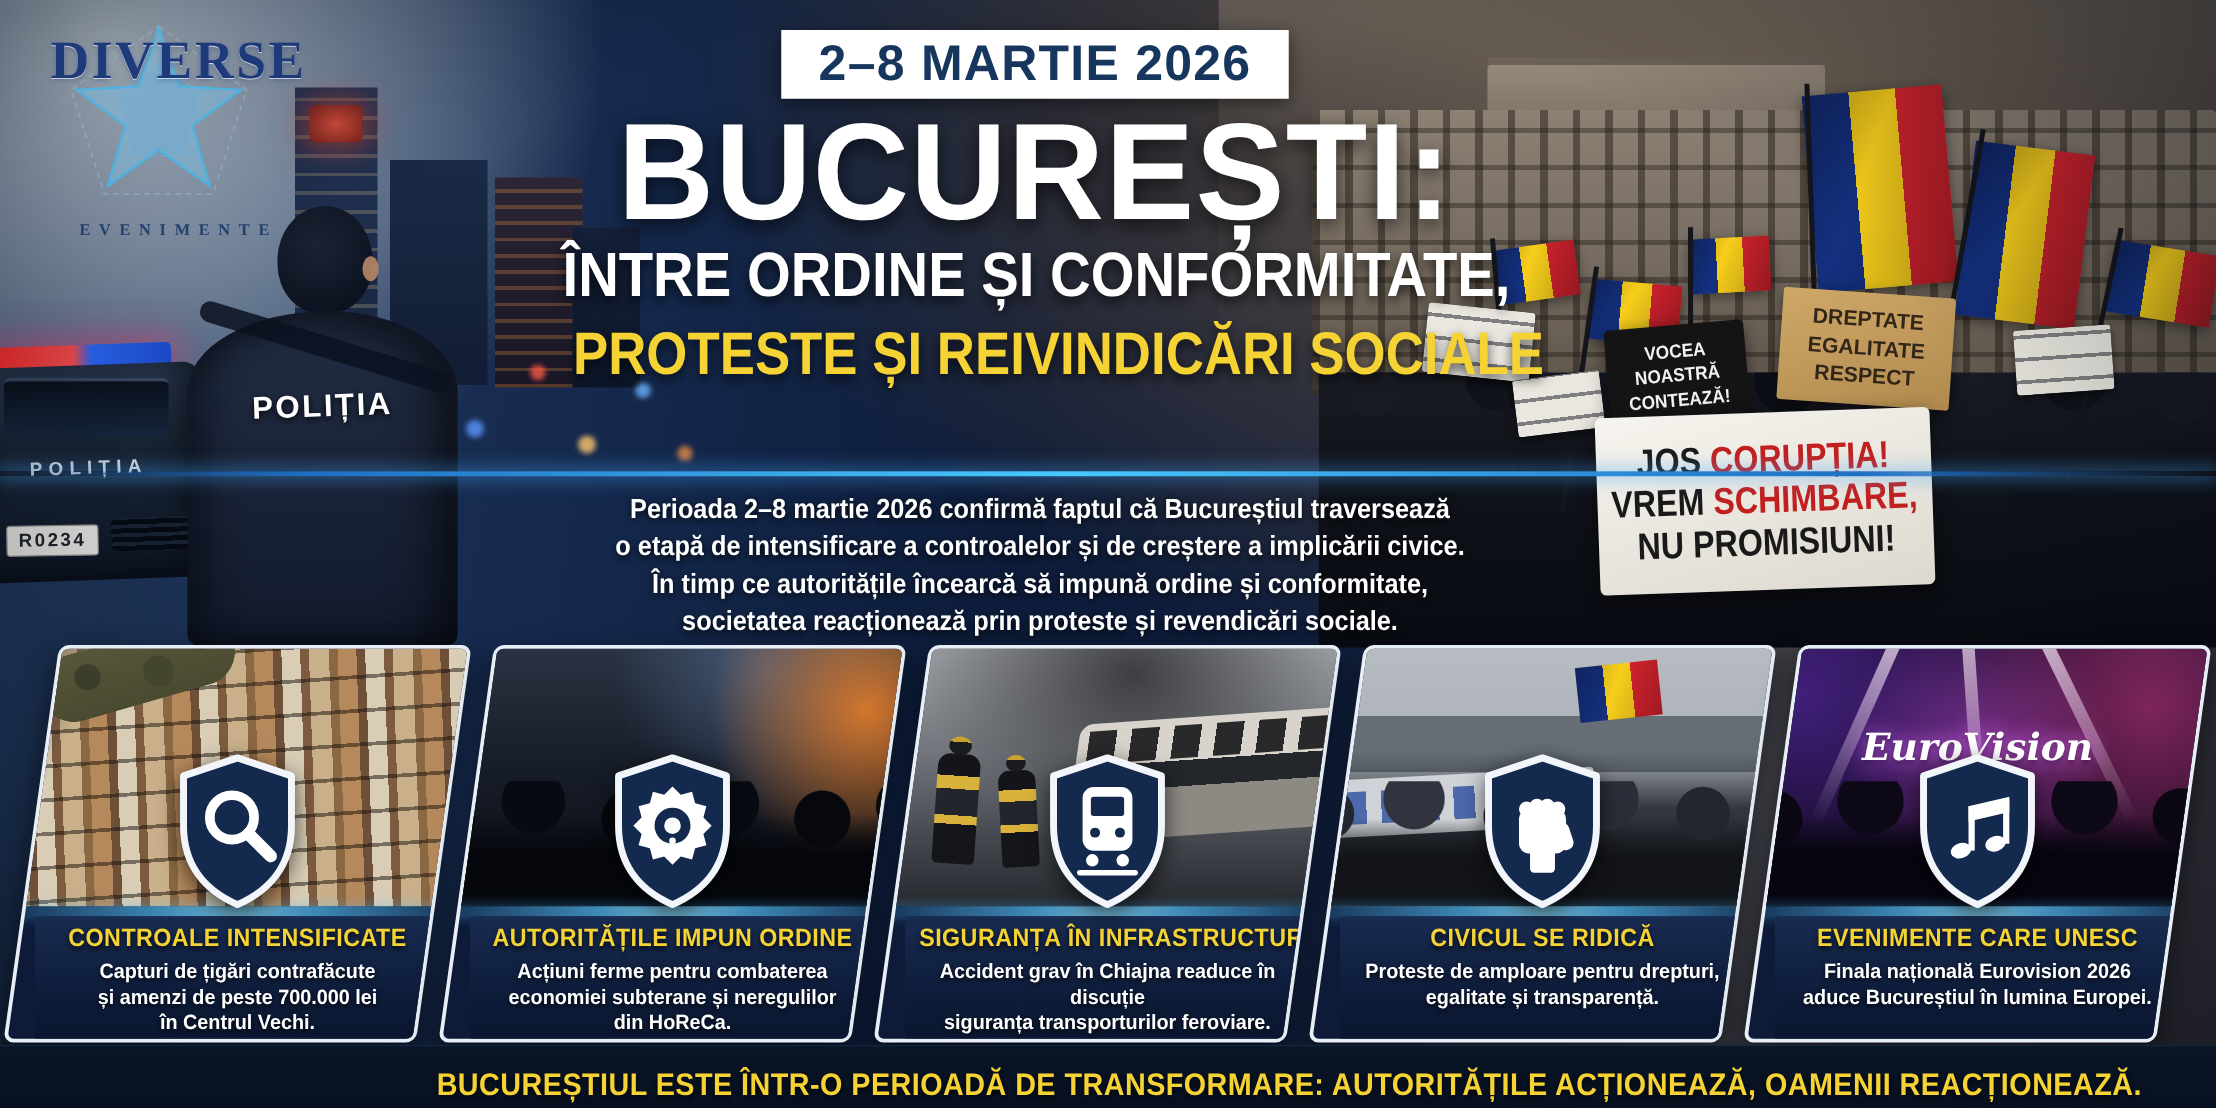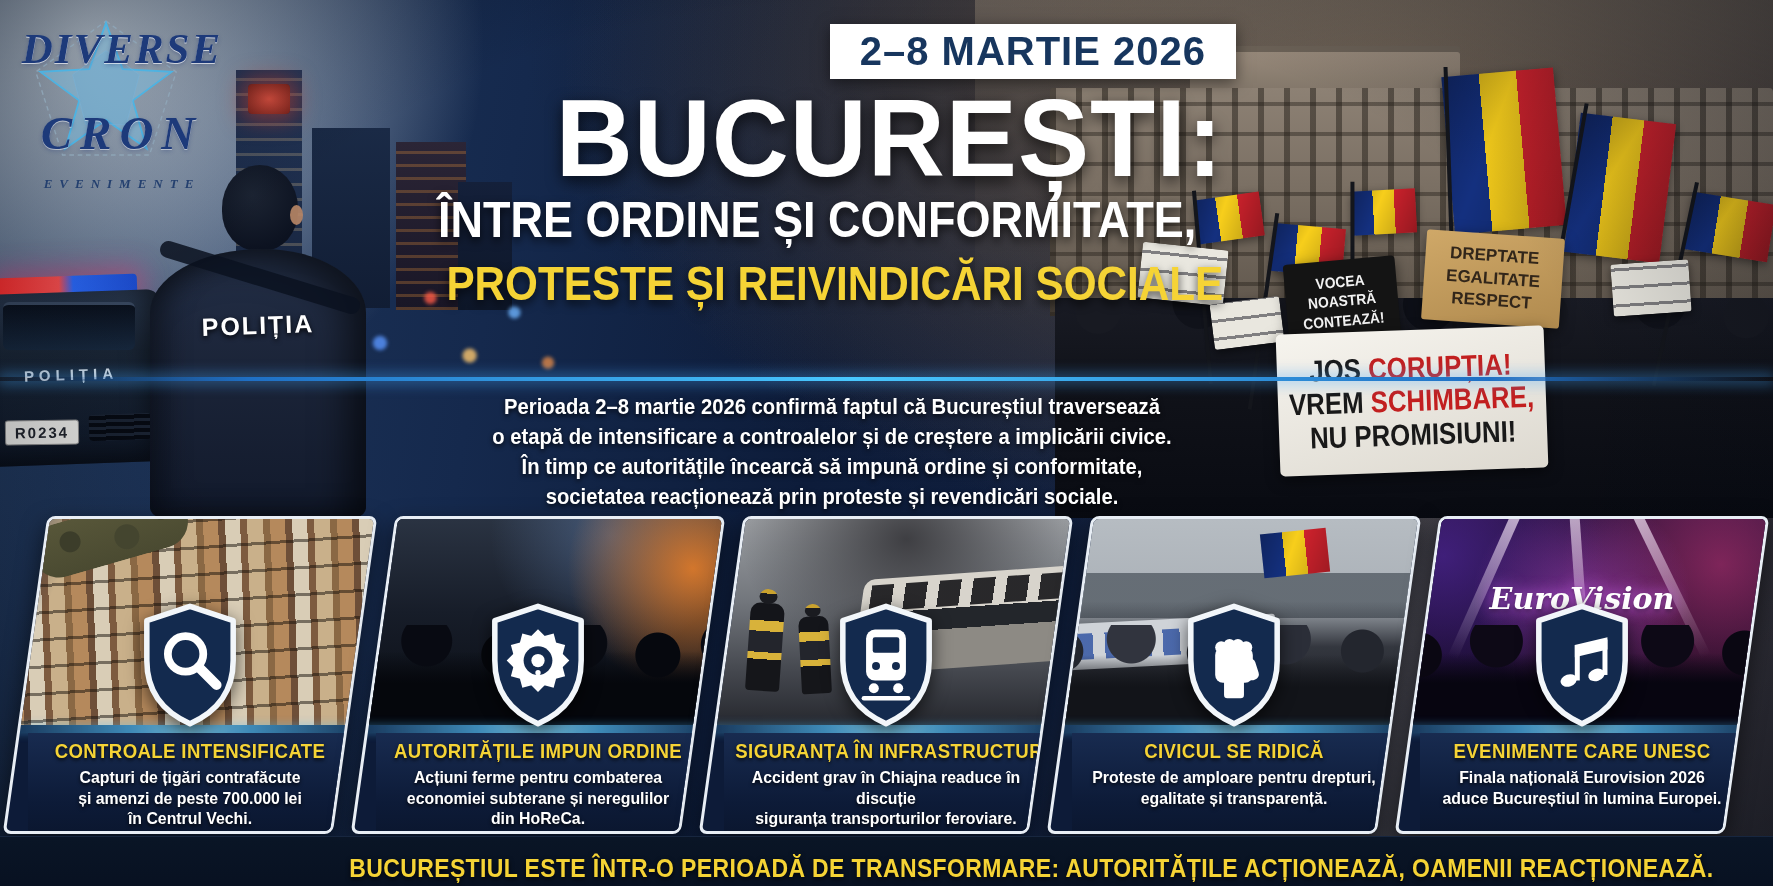--- a/index.html
+++ b/index.html
@@ -126,31 +126,31 @@
     border-radius:5px;transform:rotate(-2deg);font-weight:bold;font-size:30px;line-height:1.12;color:#191919;}
   .sign-jos .ln{transform:scaleX(.86);white-space:nowrap;}
   .red{color:#c21f1f;}
   .mini-sign{position:absolute;z-index:6;background:#e9e7df;border-radius:3px;box-shadow:0 3px 8px rgba(0,0,0,.5);
     background-image:repeating-linear-gradient(0deg, transparent 0 9px, rgba(40,40,50,.55) 9px 12px, transparent 12px 18px);}
   .ms1{left:1140px;top:246px;width:86px;height:56px;transform:rotate(6deg);}
   .ms2{left:1212px;top:300px;width:70px;height:46px;transform:rotate(-7deg);}
   .ms3{left:1612px;top:262px;width:78px;height:52px;transform:rotate(-4deg);}
 
   
-  .logo{position:absolute;left:3px;top:4px;width:238px;height:208px;z-index:40;font-style:italic;}
+  .logo{position:absolute;left:24px;top:4px;width:238px;height:208px;z-index:40;}
   .logo svg{position:absolute;left:18px;top:6px;opacity:.92;}
   .logo-l1{position:absolute;left:0;top:20px;width:100%;text-align:center;font-family:"Liberation Serif",serif;
     font-weight:bold;font-size:43px;color:#1d3a7a;letter-spacing:2px;text-shadow:0 1px 0 rgba(255,255,255,.65), 0 2px 4px rgba(40,60,120,.4);}
   .logo-l2{position:absolute;left:0;top:102px;width:100%;text-align:center;font-family:"Liberation Serif",serif;
     font-weight:bold;font-size:47px;color:#1d3a7a;letter-spacing:8px;text-shadow:0 1px 0 rgba(255,255,255,.5), 0 2px 4px rgba(40,60,120,.4);}
   .logo-l3{position:absolute;left:0;top:172px;width:100%;text-align:center;font-family:"Liberation Serif",serif;
     font-weight:bold;font-size:13px;color:#24406f;letter-spacing:7px;}
 
   
-  .hero{position:absolute;left:396px;top:24px;width:840px;text-align:right;z-index:25;}
+  .hero{position:absolute;left:408px;top:24px;width:840px;text-align:center;z-index:25;}
   .badge{display:inline-block;background:#fff;color:#17365e;font-weight:bold;font-size:40px;
     padding:5px 30px;letter-spacing:1px;box-shadow:0 4px 14px rgba(0,0,0,.5);}
   .title{margin-top:4px;color:#fff;font-weight:bold;font-size:110px;line-height:1.0;letter-spacing:1px;
     transform:scaleX(.97);text-shadow:0 5px 16px rgba(0,0,0,.7);}
   .sub1{margin-top:0px;color:#fff;font-weight:bold;font-size:50px;line-height:1.1;transform:scaleX(.90);
     text-shadow:0 4px 10px rgba(0,0,0,.7);white-space:nowrap;}
   .sub2{margin-top:10px;color:var(--yellow);font-weight:bold;font-size:48px;line-height:1.1;transform:scaleX(.88);
     text-shadow:0 4px 10px rgba(0,0,0,.7);white-space:nowrap;}
   .blue-line{position:absolute;left:0;right:0;top:377px;height:4px;z-index:24;
     background:linear-gradient(90deg, rgba(20,60,140,0), #1f6fc4 14%, #49c8ff 48%, #1f6fc4 84%, rgba(20,60,140,0));
@@ -325,21 +325,20 @@
     <div class="ln">NU PROMISIUNI!</div>
   </div>
 
   <div class="logo">
     <svg width="170" height="170" viewBox="0 0 170 184">
       <polygon points="85,12 161,67 132,157 38,157 9,67" fill="none" stroke="#8fa6b8" stroke-width="1.5" stroke-dasharray="5 4"></polygon>
       <polygon points="85,14 103,64 156,67 114,98 129,150 85,119 41,150 56,98 14,67 67,64" fill="rgba(120,200,240,0.45)" stroke="#49b6e8" stroke-width="2"></polygon>
       <polygon points="85,44 121,70 107,124 63,124 49,70" fill="rgba(90,170,220,0.25)" stroke="rgba(120,180,220,0.6)" stroke-width="1"></polygon>
     </svg>
     <div class="logo-l1">DIVERSE</div>
-    <div class="logo-l2">CRON</div>
     <div class="logo-l3">EVENIMENTE</div>
   </div>
 
   <div class="hero">
     <div class="badge">2–8 MARTIE 2026</div>
     <div class="title">BUCUREȘTI:</div>
     <div class="sub1">ÎNTRE ORDINE ȘI CONFORMITATE,</div>
     <div class="sub2">PROTESTE ȘI REIVINDICĂRI SOCIALE</div>
   </div>
   <div class="blue-line"></div>

